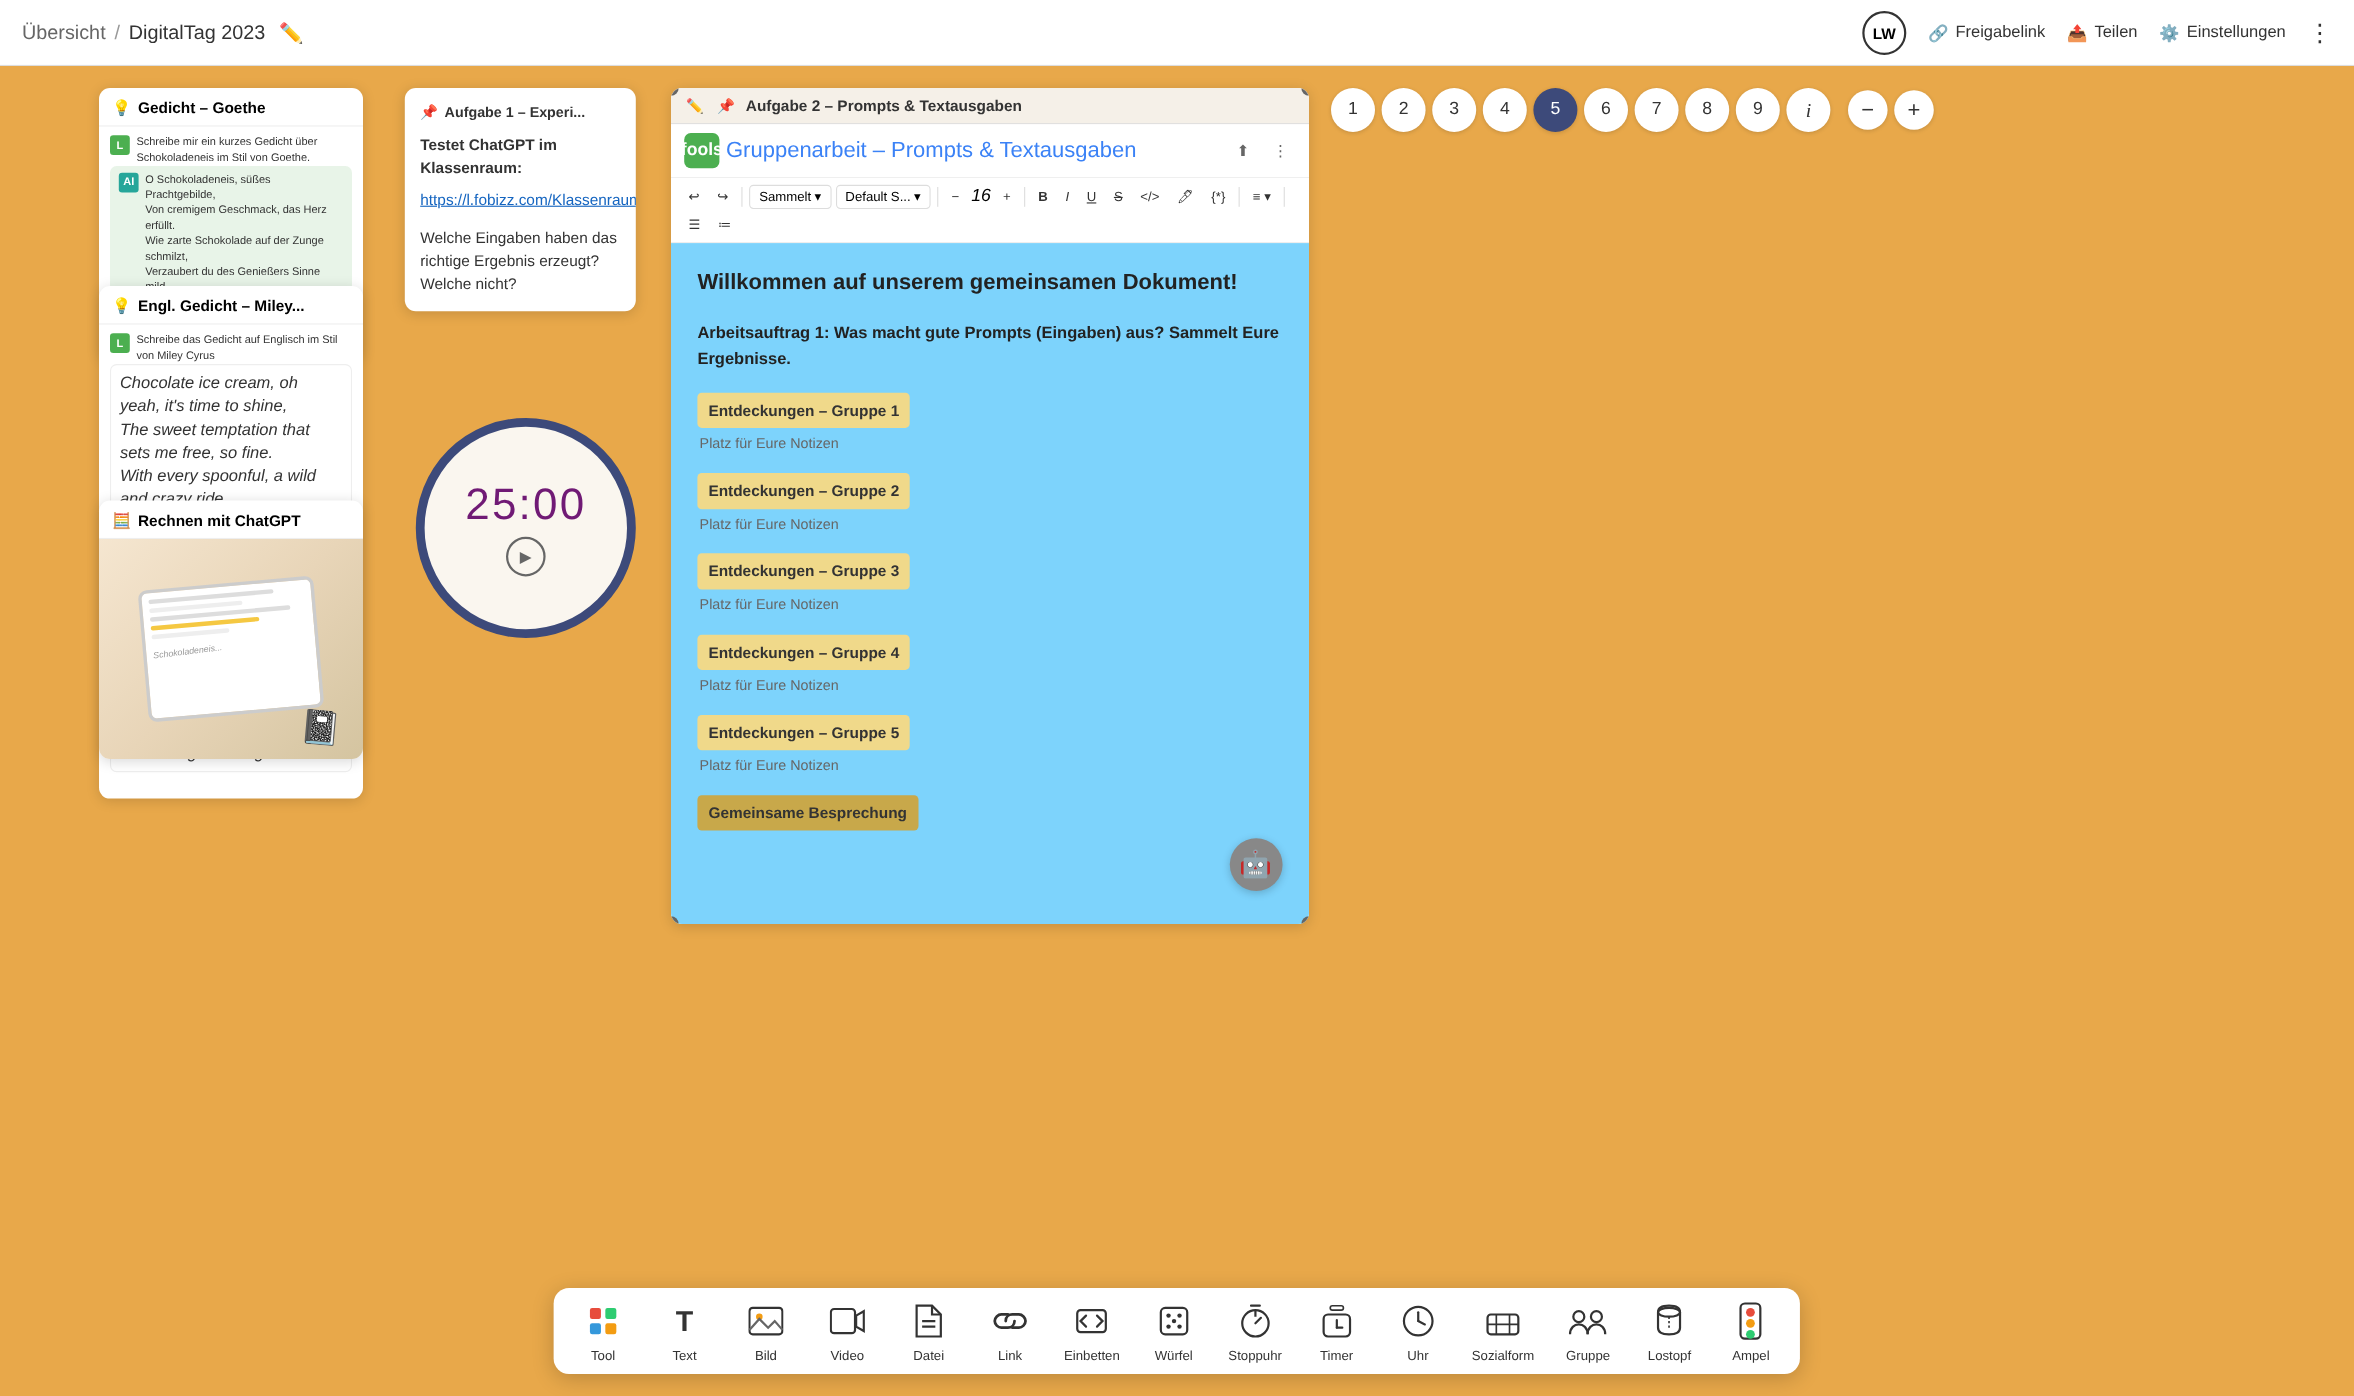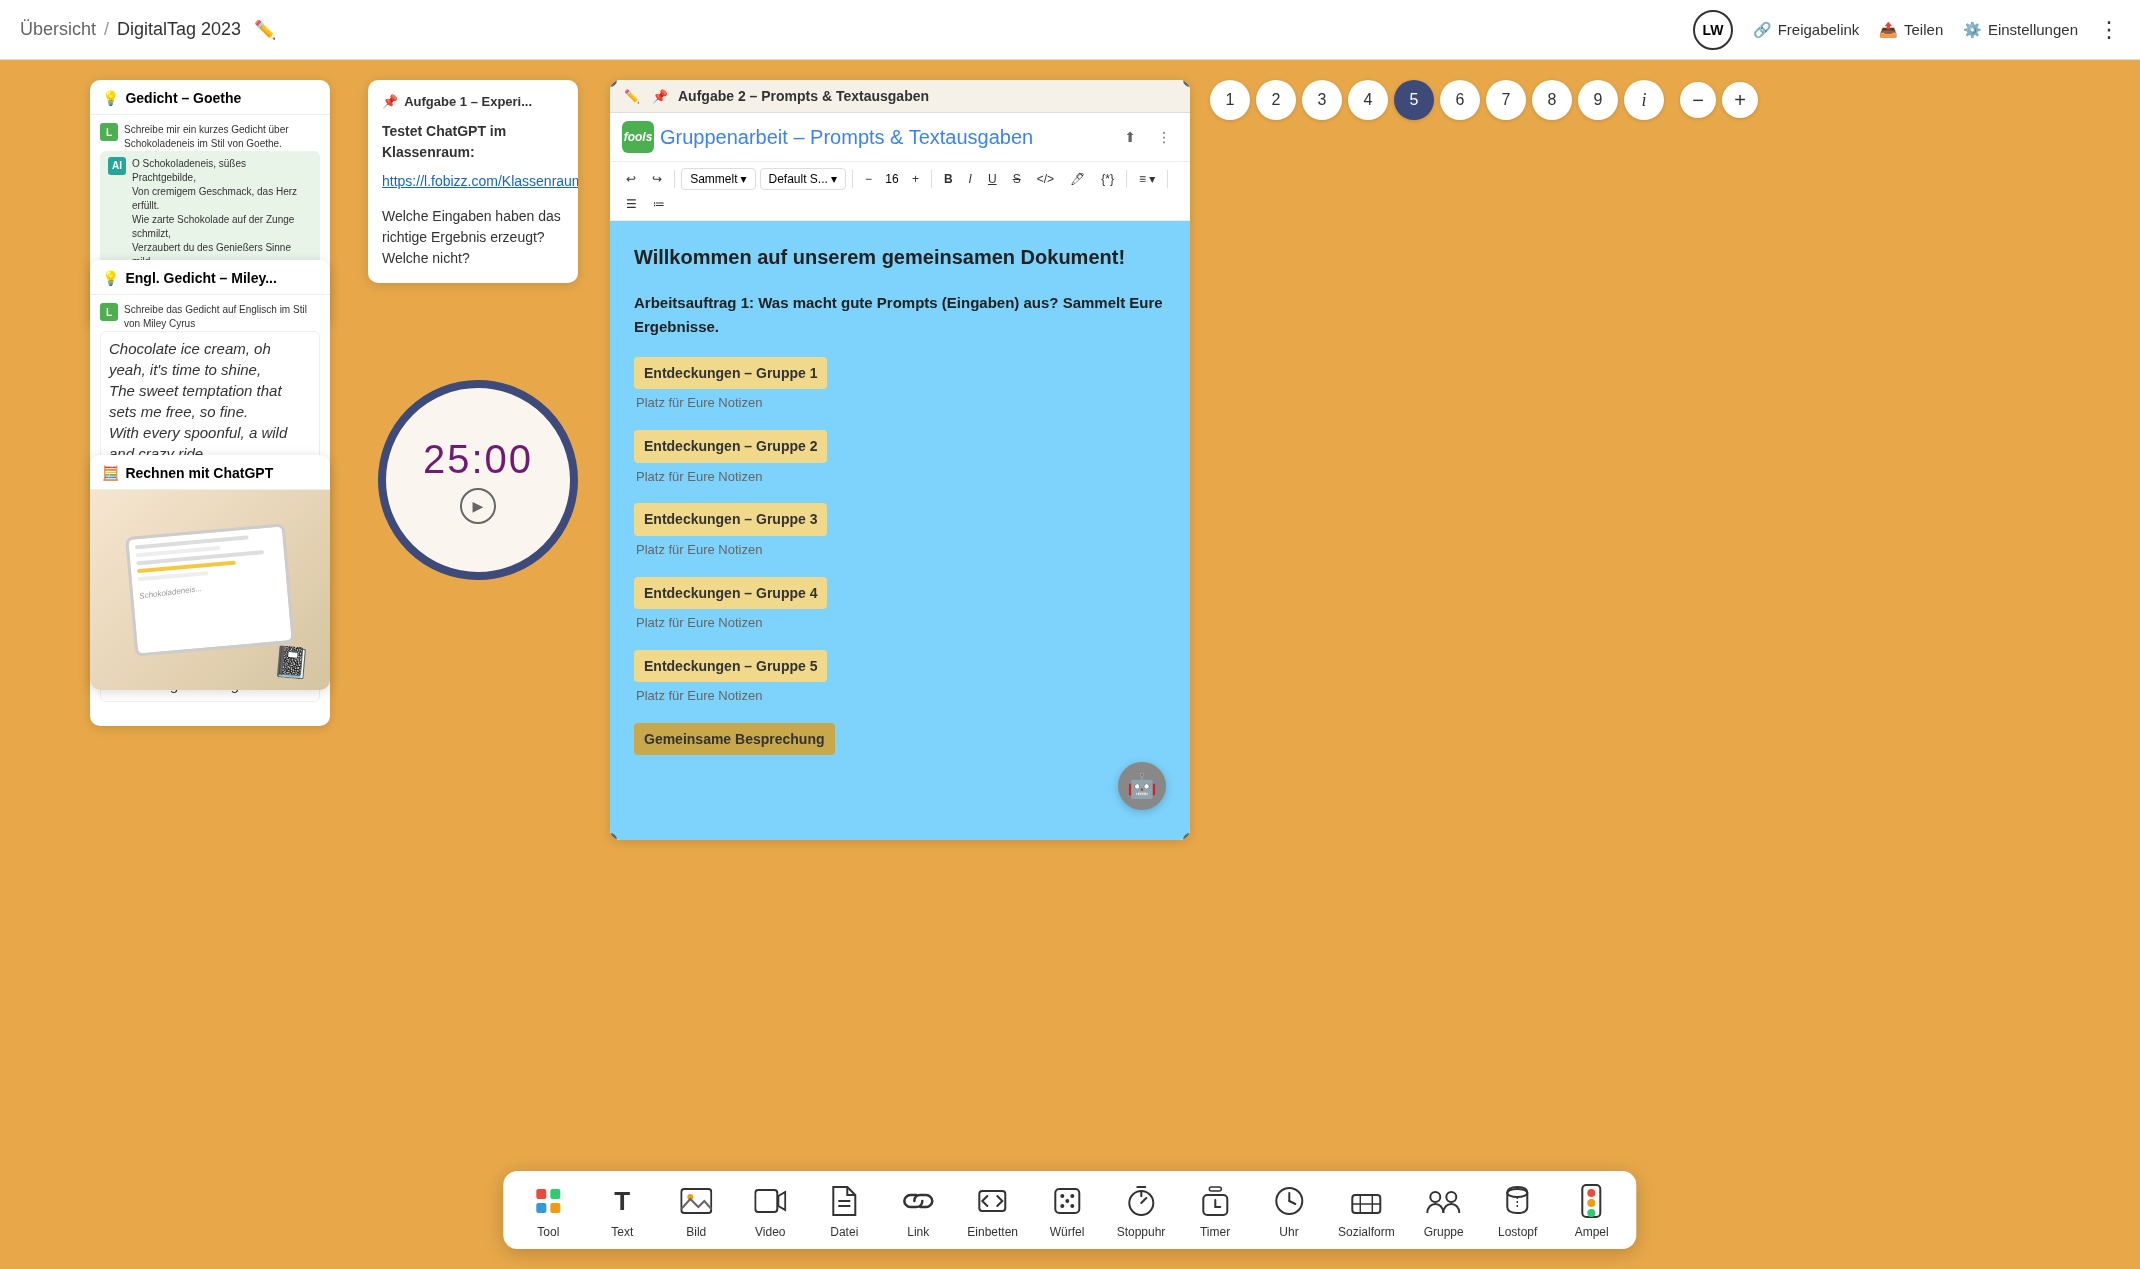--- a/index.html
+++ b/index.html
@@ -237,23 +237,22 @@
       display: flex;
       align-items: center;
       gap: 6px;
     }
     .doc-app-icon {
       width: 32px; height: 32px;
       border-radius: 6px;
       background: #4caf50;
       display: flex; align-items: center; justify-content: center;
       color: #fff;
-      font-size: 12px;
+      font-size: 16px;
       font-weight: bold;
-      font-style: italic;
     }
     .doc-title-text {
       font-size: 20px;
       color: #3b82f6;
       flex: 1;
     }
     .doc-action-icon {
       width: 28px; height: 28px;
       display: flex; align-items: center; justify-content: center;
       cursor: pointer;
@@ -614,21 +613,21 @@
       <button class="fmt-btn">↪</button>
       <div class="fmt-separator"></div>
       <div class="fmt-dropdown">
         <span>Sammelt</span> ▾
       </div>
       <div class="fmt-dropdown">
         <span>Default S...</span> ▾
       </div>
       <div class="fmt-separator"></div>
       <button class="fmt-btn">−</button>
-      <span style="font-size:12px; min-width:20px; text-align:center;">16</span>
+      <span style="font-size:16px; min-width:20px; text-align:center;font-style:italic;">16</span>
       <button class="fmt-btn">+</button>
       <div class="fmt-separator"></div>
       <button class="fmt-btn fmt-bold">B</button>
       <button class="fmt-btn fmt-italic">I</button>
       <button class="fmt-btn" style="text-decoration:underline;">U</button>
       <button class="fmt-btn" style="text-decoration:line-through;">S</button>
       <button class="fmt-btn">&lt;/&gt;</button>
       <button class="fmt-btn">🖊</button>
       <button class="fmt-btn">{*}</button>
       <div class="fmt-separator"></div>

